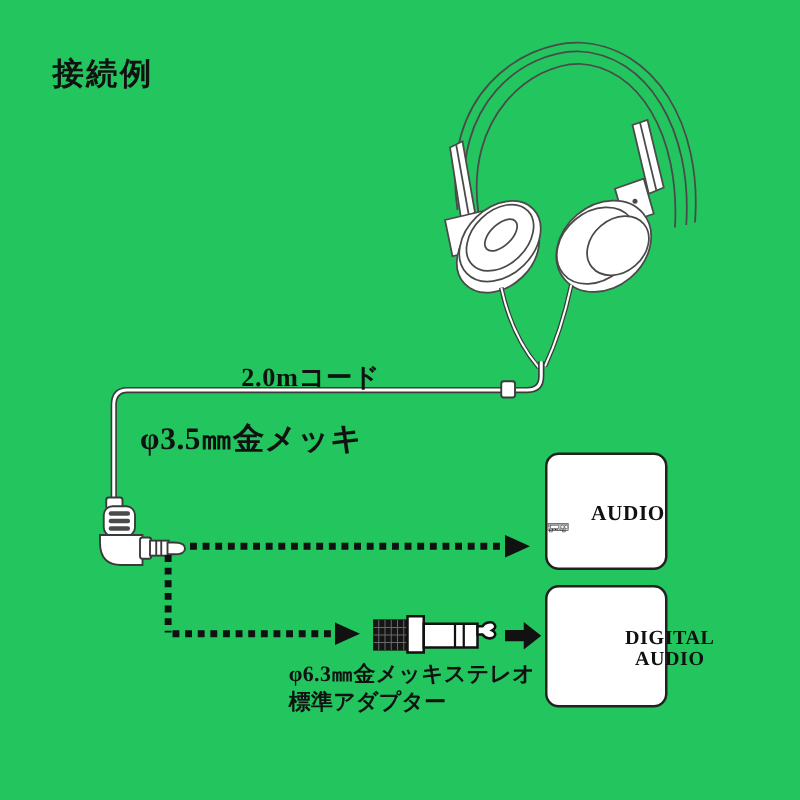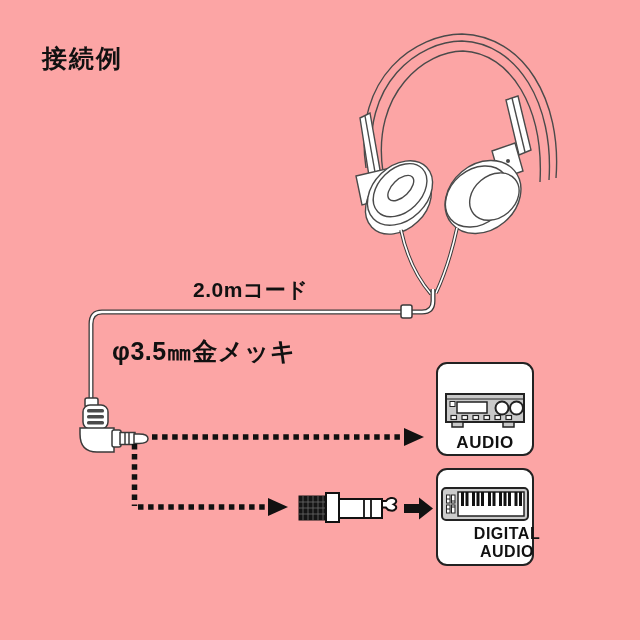--- a/index.html
+++ b/index.html
@@ -1,37 +1,37 @@
 <!DOCTYPE html>
 <html><head>
 <meta charset="utf-8">
 <style>
   html,body{margin:0;padding:0;background:#fff;}
   #stage{
-    position:relative;width:640px;height:640px;background:#fca5a5;overflow:hidden;
-    font-family:Liberation Sans, sans-serif;color:#111;
+    position:relative;width:640px;height:640px;background:#22c55e;overflow:hidden;
+    font-family:Liberation Serif, serif;color:#111;
   }
   .abs{position:absolute;}
   #diagram-svg{position:absolute;left:0;top:0;width:640px;height:640px;}
   .title{
     left:42px;top:42px;font-size:25px;font-weight:900;letter-spacing:2px;color:#111;
   }
   .cord-label{
-    left:193px;top:276px;font-size:21px;font-weight:700;letter-spacing:.5px;
+    left:193px;top:288px;font-size:21px;font-weight:700;letter-spacing:.5px;
   }
   .mini-plug-label{
     left:112px;top:338px;font-size:25px;font-weight:700;line-height:27px;letter-spacing:.5px;
   }
   .adapter-label{
     left:231px;top:528px;font-size:17.5px;font-weight:700;line-height:22px;letter-spacing:.3px;
   }
   .label-line{display:block;}
   .device-box{
     position:absolute;left:436px;width:94px;border:2.5px solid #222;border-radius:11px;
-    background:#fff;display:flex;flex-direction:column;align-items:center;
+    background:#fff;display:flex;flex-direction:row;align-items:center;gap:18px;
   }
   #audio-box{top:362px;height:90px;padding-top:0;justify-content:flex-start;}
   #piano-box{top:468px;height:94px;}
   .device-icon{display:block;}
   #audio-box .device-icon{margin-top:26px;}
   #piano-box .device-icon{margin-top:17px;}
   .device-label{
     font-weight:800;font-size:17px;letter-spacing:.5px;line-height:19px;margin-top:3px;text-align:center;
   }
   #piano-box .device-label{font-size:16px;line-height:17.5px;margin-top:4px;margin-left:44px;}
@@ -134,20 +134,22 @@
     <polygon points="404,504 419,504 419,497.5 433,508.5 419,519.5 419,513 404,513" fill="#111"></polygon>
   </svg>
 
   <div class="abs cord-label">2.0mコード</div>
 
   <div class="abs mini-plug-label">
     <span class="label-line">φ3.5㎜金メッキ</span>
   </div>
 
   <div class="abs adapter-label">
+    <span class="label-line">φ6.3㎜金メッキステレオ</span>
+    <span class="label-line">標準アダプター</span>
   </div>
 
   <div id="audio-box" class="device-box">
     <svg class="device-icon" width="80" height="40" viewBox="0 0 80 40">
       <rect x="1" y="4" width="78" height="28" fill="#c9c9c9" stroke="#222" stroke-width="2"></rect>
       <line x1="1" y1="9" x2="79" y2="9" stroke="#222" stroke-width="1"></line>
       <rect x="5" y="11.5" width="5" height="5" fill="#fff" stroke="#222" stroke-width="1"></rect>
       <rect x="12" y="12" width="30" height="11" fill="#fff" stroke="#222" stroke-width="1.5"></rect>
       <circle cx="57" cy="18" r="6.5" fill="#fff" stroke="#222" stroke-width="2"></circle>
       <circle cx="71.5" cy="18" r="6.5" fill="#fff" stroke="#222" stroke-width="2"></circle>

